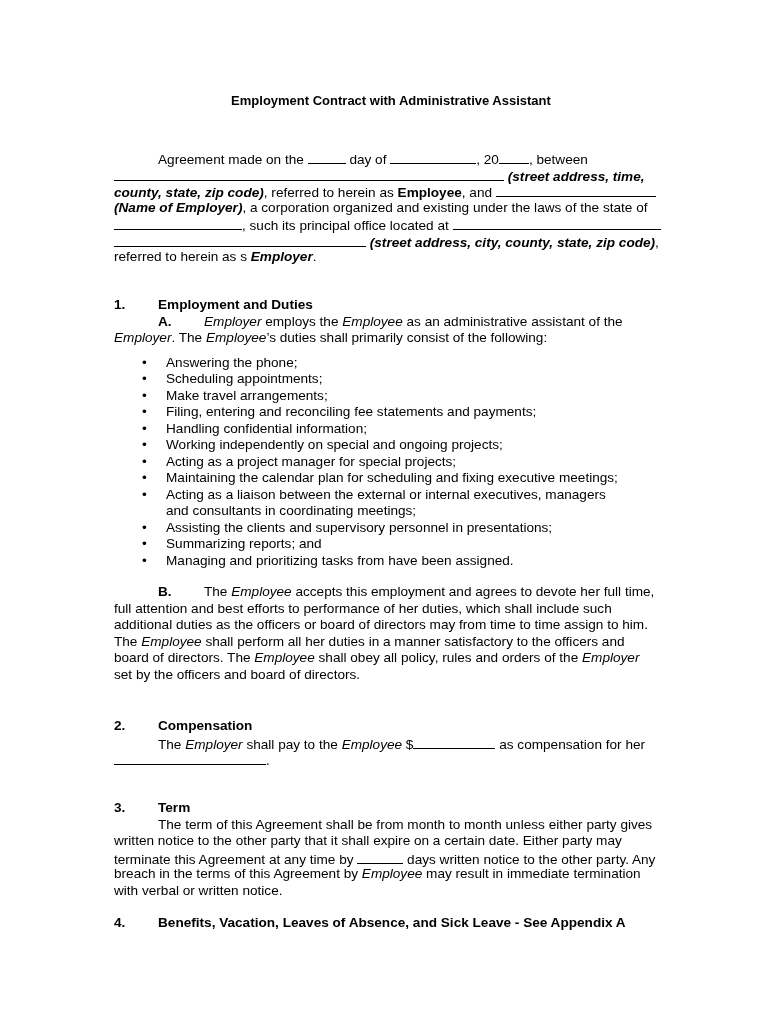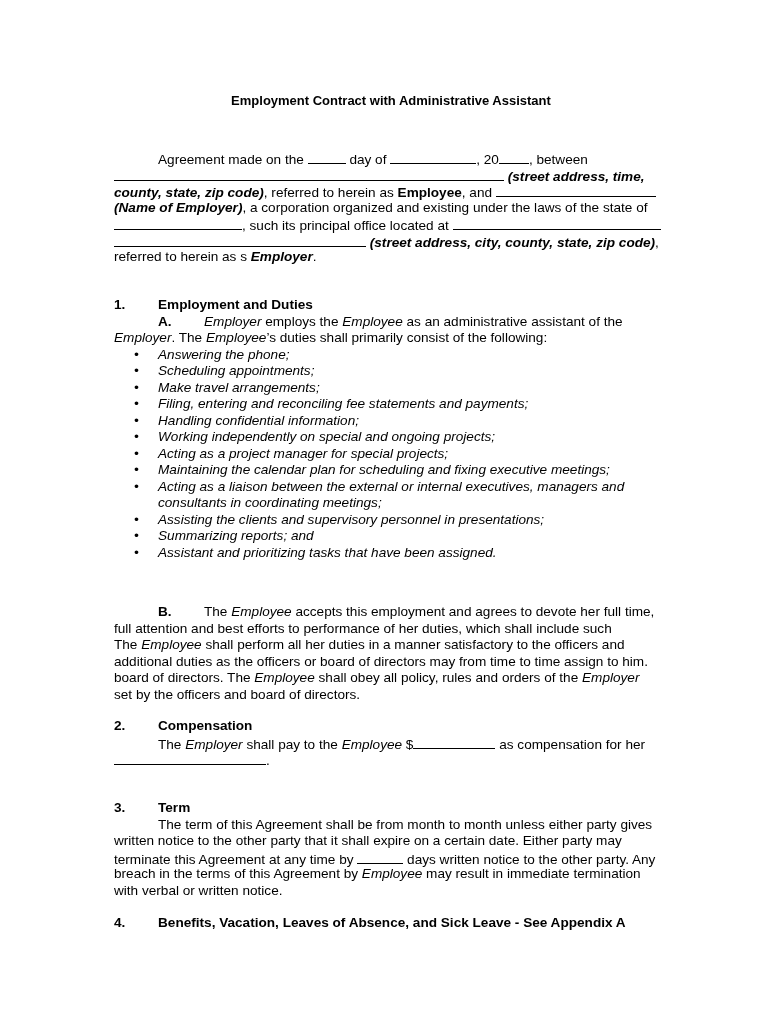--- a/index.html
+++ b/index.html
@@ -11,21 +11,21 @@
            font-weight: bold; font-size: 13px; }
   .p { position: absolute; left: 0; width: 554px; }
   .line { white-space: nowrap; height: 16.5px; position: relative; }
   .ind { padding-left: 44px; }
   b { font-weight: bold; }
   i { font-style: italic; }
   .bi { font-weight: bold; font-style: italic; }
   .blank { display: inline-block; border-bottom: 1px solid #000; height: 13px; vertical-align: baseline; }
   .num { display: inline-block; width: 44px; font-weight: bold; }
   .subl { display: inline-block; width: 46px; font-weight: bold; }
-  ul.bul { list-style: none; margin: 0; padding: 0; font-style: italic; }
+  ul.bul { list-style: none; margin: 8px; padding: 0; }
   ul.bul li { position: relative; padding-left: 44px; }
   ul.bul li::before { content: "\2022"; position: absolute; left: 20px; top: 0; }
 </style>
 </head>
 <body>
 
 <div class="page">
 
   <div class="title">Employment Contract with Administrative Assistant</div>
 
@@ -68,33 +68,33 @@
       <li>Scheduling appointments;</li>
       <li>Make travel arrangements;</li>
       <li>Filing, entering and reconciling fee statements and payments;</li>
       <li>Handling confidential information;</li>
       <li>Working independently on special and ongoing projects;</li>
       <li>Acting as a project manager for special projects;</li>
       <li>Maintaining the calendar plan for scheduling and fixing executive meetings;</li>
       <li style="padding-right:30px;">Acting as a liaison between the external or internal executives, managers and consultants in coordinating meetings;</li>
       <li>Assisting the clients and supervisory personnel in presentations;</li>
       <li>Summarizing reports; and</li>
-      <li>Assistant and prioritizing tasks that have been assigned.</li>
+      <li>Managing and prioritizing tasks from have been assigned.</li>
     </ul>
   </div>
 
-  <div class="p" style="top:604px;">
+  <div class="p" style="top:584px;">
     <div class="line ind">
       <span class="subl">B.</span><span>The </span><i>Employee</i><span> accepts this employment and agrees to devote her full time,</span>
     </div>
     <div class="line">full attention and best efforts to performance of her duties, which shall include such</div>
+    <div class="line">additional duties as the officers or board of directors may from time to time assign to him.</div>
     <div class="line">
       <span>The </span><i>Employee</i><span> shall perform all her duties in a manner satisfactory to the officers and</span>
     </div>
-    <div class="line">additional duties as the officers or board of directors may from time to time assign to him.</div>
     <div class="line">
       <span>board of directors. The </span><i>Employee</i><span> shall obey all policy, rules and orders of the </span><i>Employer</i>
     </div>
     <div class="line">set by the officers and board of directors.</div>
   </div>
 
   <div class="p" style="top:718px;">
     <div class="line"><span class="num">2.</span><b>Compensation</b></div>
     <div class="line ind">
       <span>The </span><i>Employer</i><span> shall pay to the </span><i>Employee</i><span> $</span><span class="blank" style="width:82px"></span><span> as compensation for her</span>

